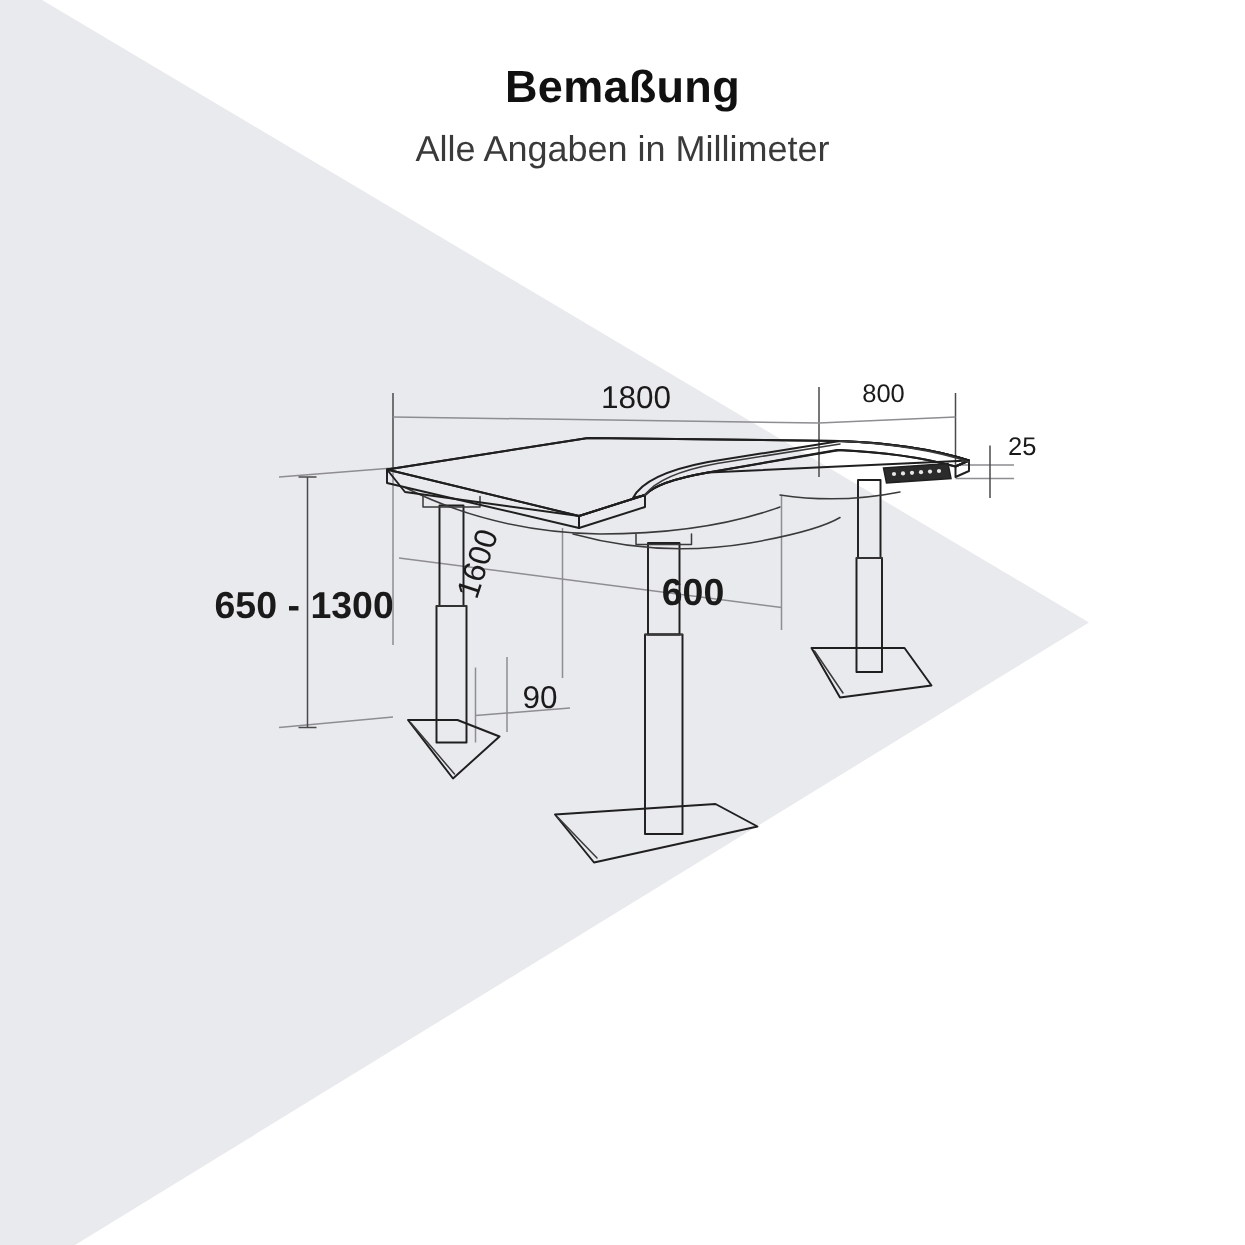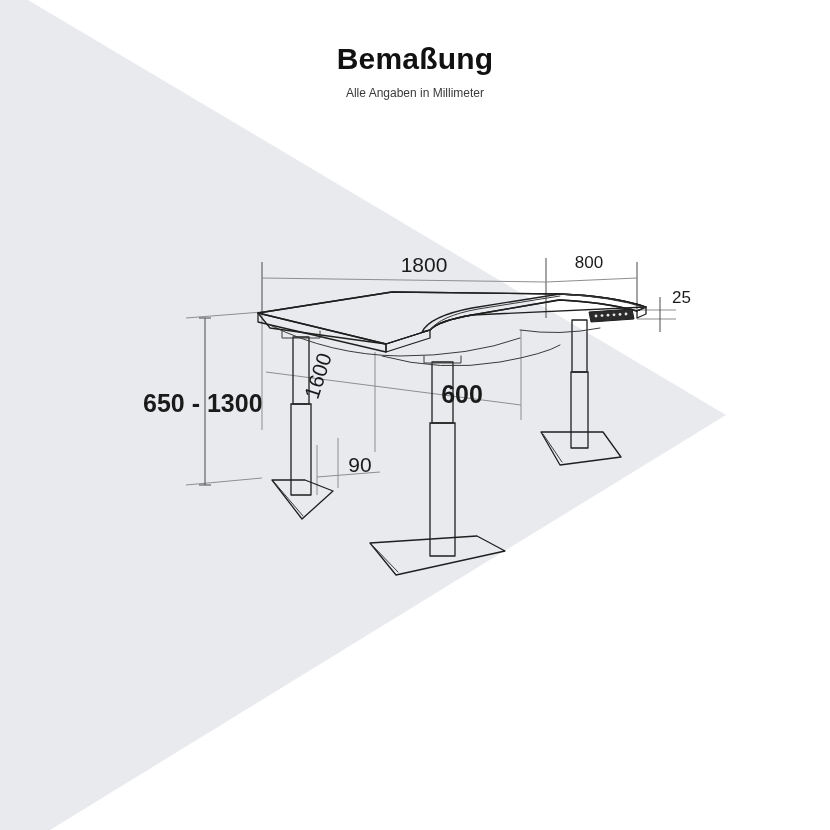--- a/index.html
+++ b/index.html
@@ -34,21 +34,21 @@
     padding-top: 42px;
     font-size: 30px;
     font-weight: bold;
     color: #111111;
     letter-spacing: 0.2px;
     font-family: "Liberation Sans", sans-serif;
   }
   .doc-subtitle {
     margin: 0;
     padding-top: 10px;
-    font-size: 12px;
+    font-size: 24px;
     font-weight: normal;
     color: #3a3a3a;
     font-family: "Liberation Sans", sans-serif;
   }
   .dim-text {
     font-family: "Liberation Sans", sans-serif;
     fill: #1a1a1a;
   }
   .dim-small {
     font-size: 17px;

